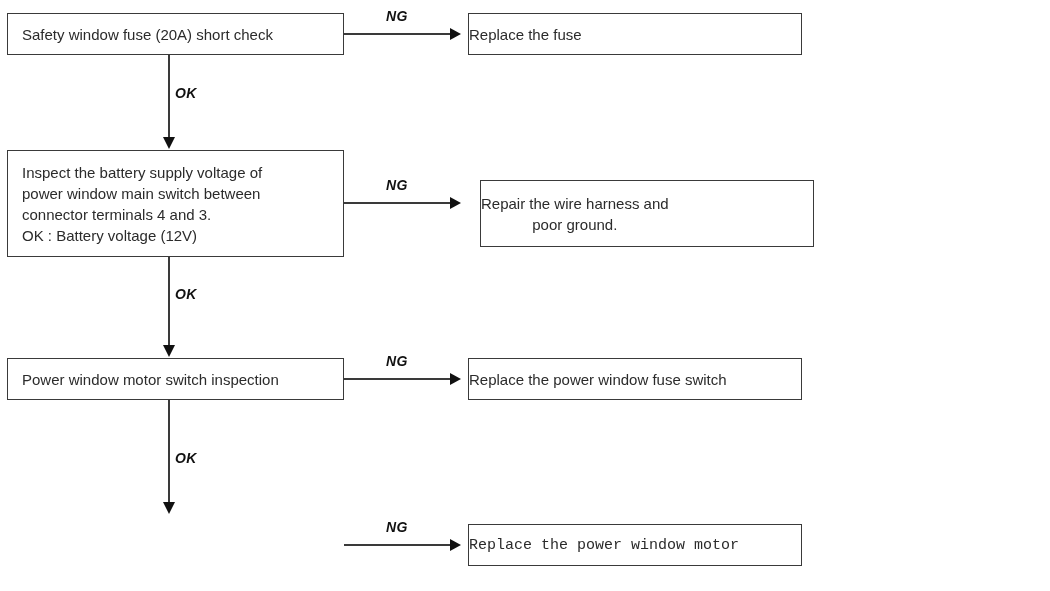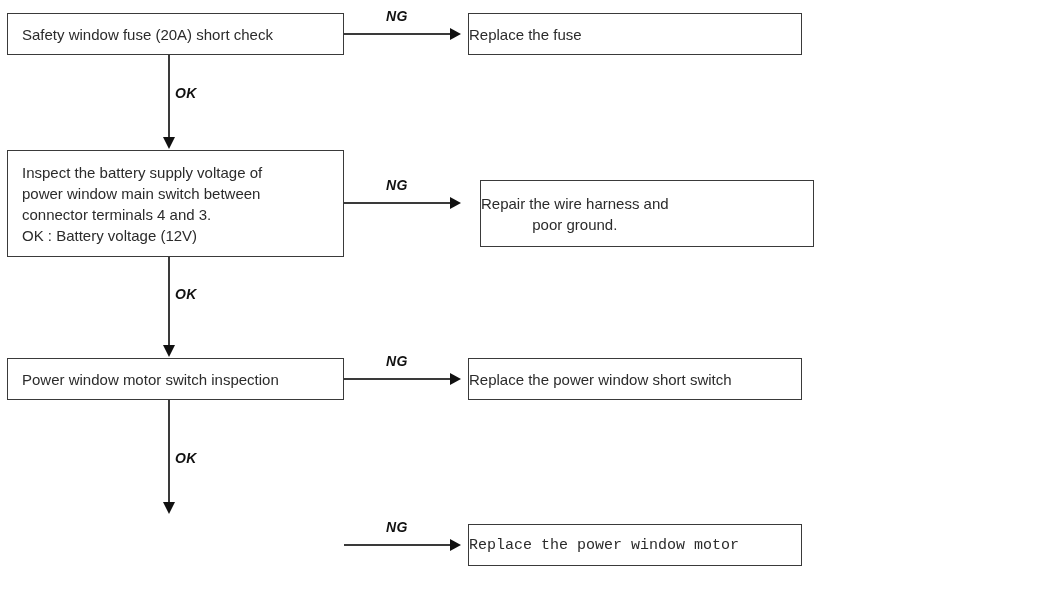--- a/index.html
+++ b/index.html
@@ -168,21 +168,21 @@
 
   <div class="node left n3">
     <span class="node-text">Power window motor switch inspection</span>
   </div>
 
   <div class="hline ng-line-3"></div>
   <div class="arrow-right ng-arr-3"></div>
   <div class="elabel ng-lab-3">NG</div>
 
   <div class="node center r3">
-    <span class="node-text">Replace the power window short switch</span>
+    <span class="node-text">Replace the power window fuse switch</span>
   </div>
 
   <div class="vline ok-line-3"></div>
   <div class="arrow-down ok-arr-3"></div>
   <div class="elabel ok-lab-3">OK</div>
 
 
   <div class="hline ng-line-4"></div>
   <div class="arrow-right ng-arr-4"></div>
   <div class="elabel ng-lab-4">NG</div>

